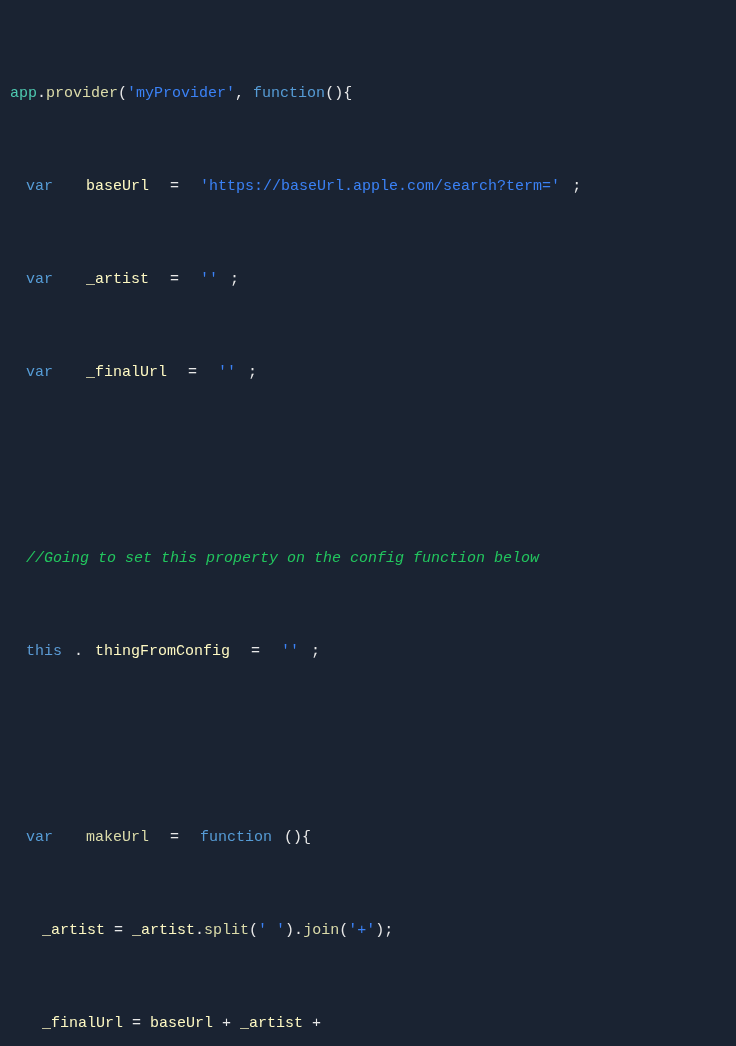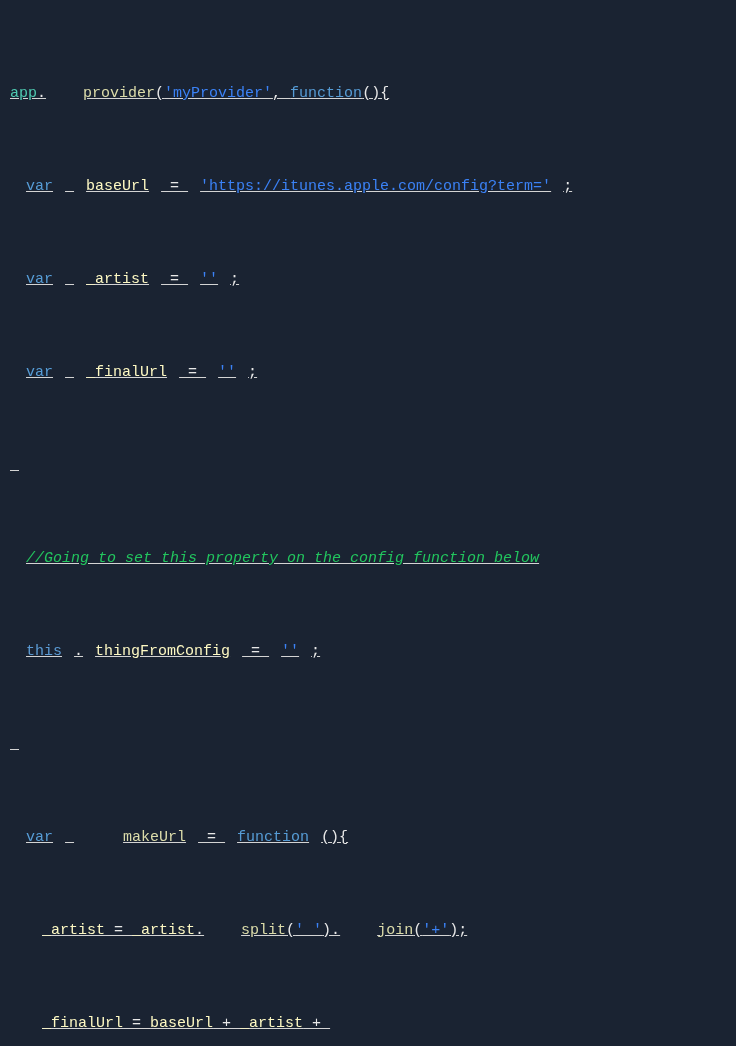--- a/index.html
+++ b/index.html
@@ -21,48 +21,47 @@
 
     .code-block {
       white-space: pre;
       tab-size: 2;
     }
 
     .line {
       display: flex;
       align-items: flex-start;
       min-height: 1.55em;
-      text-decoration: underline;
     }
 
     .indent-0 { padding-left: 0px; }
     .indent-1 { padding-left: 16px; gap: 12px; }
     .indent-2 { padding-left: 32px; }
 
     
     .c-white    { color: #e8e8e8; }
     .c-blue     { color: #5b9bd5; }
     .c-teal     { color: #4ec9b0; }
     .c-string   { color: #3b82f6; }
     .c-comment  { color: #22c55e; font-style: italic; }
     .c-prop     { color: #fef9c3; }
     .c-keyword  { color: #569cd6; }
-    .c-func     { color: #dcdcaa; margin-left: 37px; }
+    .c-func     { color: #dcdcaa; }
   </style>
 </head>
 <body>
 
 <div class="code-block">
 
   <div class="line indent-0">
     <span class="c-teal">app</span><span class="c-white">.</span><span class="c-func">provider</span><span class="c-white">(</span><span class="c-string">'myProvider'</span><span class="c-white">,&nbsp;</span><span class="c-keyword">function</span><span class="c-white">(){</span>
   </div>
 
   <div class="line indent-1">
-    <span class="c-keyword">var</span><span class="c-white">&nbsp;</span><span class="c-prop">baseUrl</span><span class="c-white">&nbsp;=&nbsp;</span><span class="c-string">'https://itunes.apple.com/config?term='</span><span class="c-white">;</span>
+    <span class="c-keyword">var</span><span class="c-white">&nbsp;</span><span class="c-prop">baseUrl</span><span class="c-white">&nbsp;=&nbsp;</span><span class="c-string">'https://baseUrl.apple.com/search?term='</span><span class="c-white">;</span>
   </div>
 
   <div class="line indent-1">
     <span class="c-keyword">var</span><span class="c-white">&nbsp;</span><span class="c-prop">_artist</span><span class="c-white">&nbsp;=&nbsp;</span><span class="c-string">''</span><span class="c-white">;</span>
   </div>
 
   <div class="line indent-1">
     <span class="c-keyword">var</span><span class="c-white">&nbsp;</span><span class="c-prop">_finalUrl</span><span class="c-white">&nbsp;=&nbsp;</span><span class="c-string">''</span><span class="c-white">;</span>
   </div>
 

